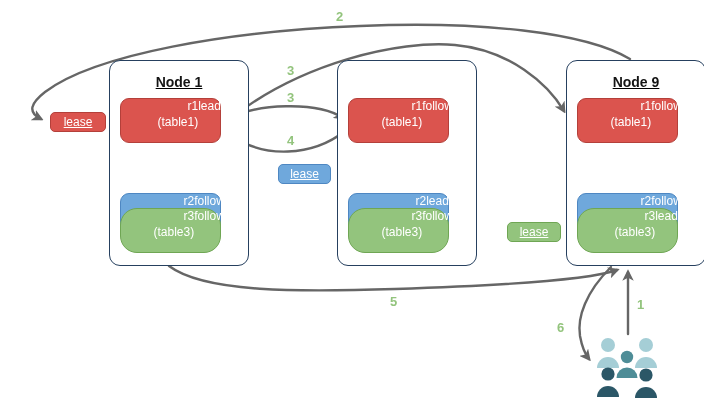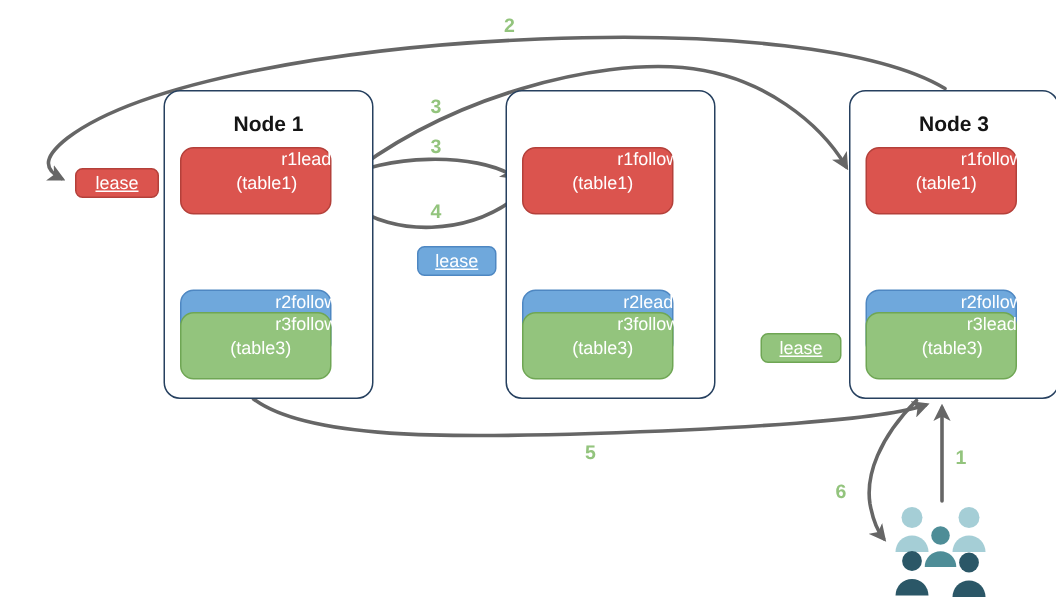--- a/index.html
+++ b/index.html
@@ -23,20 +23,21 @@
 
   .node {
     position: absolute;
     top: 60px;
     width: 140px;
     height: 206px;
     background: #ffffff;
     border: 1.5px solid #26405f;
     border-radius: 11px;
     z-index: 2;
+    text-decoration: underline;
   }
   .node-1 { left: 109px; }
   .node-2 { left: 337px; }
   .node-3 { left: 566px; }
 
   .node-title {
     margin-top: 13px;
     text-align: center;
     font-size: 14px;
     font-weight: bold;
@@ -54,21 +55,21 @@
     font-size: 12px;
     line-height: 1.32;
     text-align: right;
     display: flex;
     flex-direction: row;
     justify-content: center;
     padding-left: 48px;
   }
   .replica.row-0 { top: 37px; }
   .replica.row-1 { top: 92px; }
-  .replica.row-2 { top: 147px; }
+  .replica.row-2 { top: 147px; border-radius: 17px; }
 
   .replica.red   { background: #db544e; border-color: #b4403a; }
   .replica.blue  { background: #6fa8dc; border-color: #4e87c2; margin-top: 40px; }
   .replica.green { background: #93c47d; border-color: #6fa654; }
 
   .lease {
     position: absolute;
     height: 20px;
     border-radius: 5px;
     border: 1.5px solid;
@@ -173,21 +174,21 @@
       <span>r2 (table2)</span>
       <span>leader</span>
     </div>
     <div class="replica green row-2">
       <span>r3 (table3)</span>
       <span>follower</span>
     </div>
   </div>
 
   <div class="node node-3">
-    <div class="node-title">Node 3</div>
+    <div class="node-title">Node 9</div>
     <div class="replica red row-0">
       <span>r1 (table1)</span>
       <span>follower</span>
     </div>
     <div class="replica blue row-1">
       <span>r2 (table2)</span>
       <span>follower</span>
     </div>
     <div class="replica green row-2">
       <span>r3 (table3)</span>

